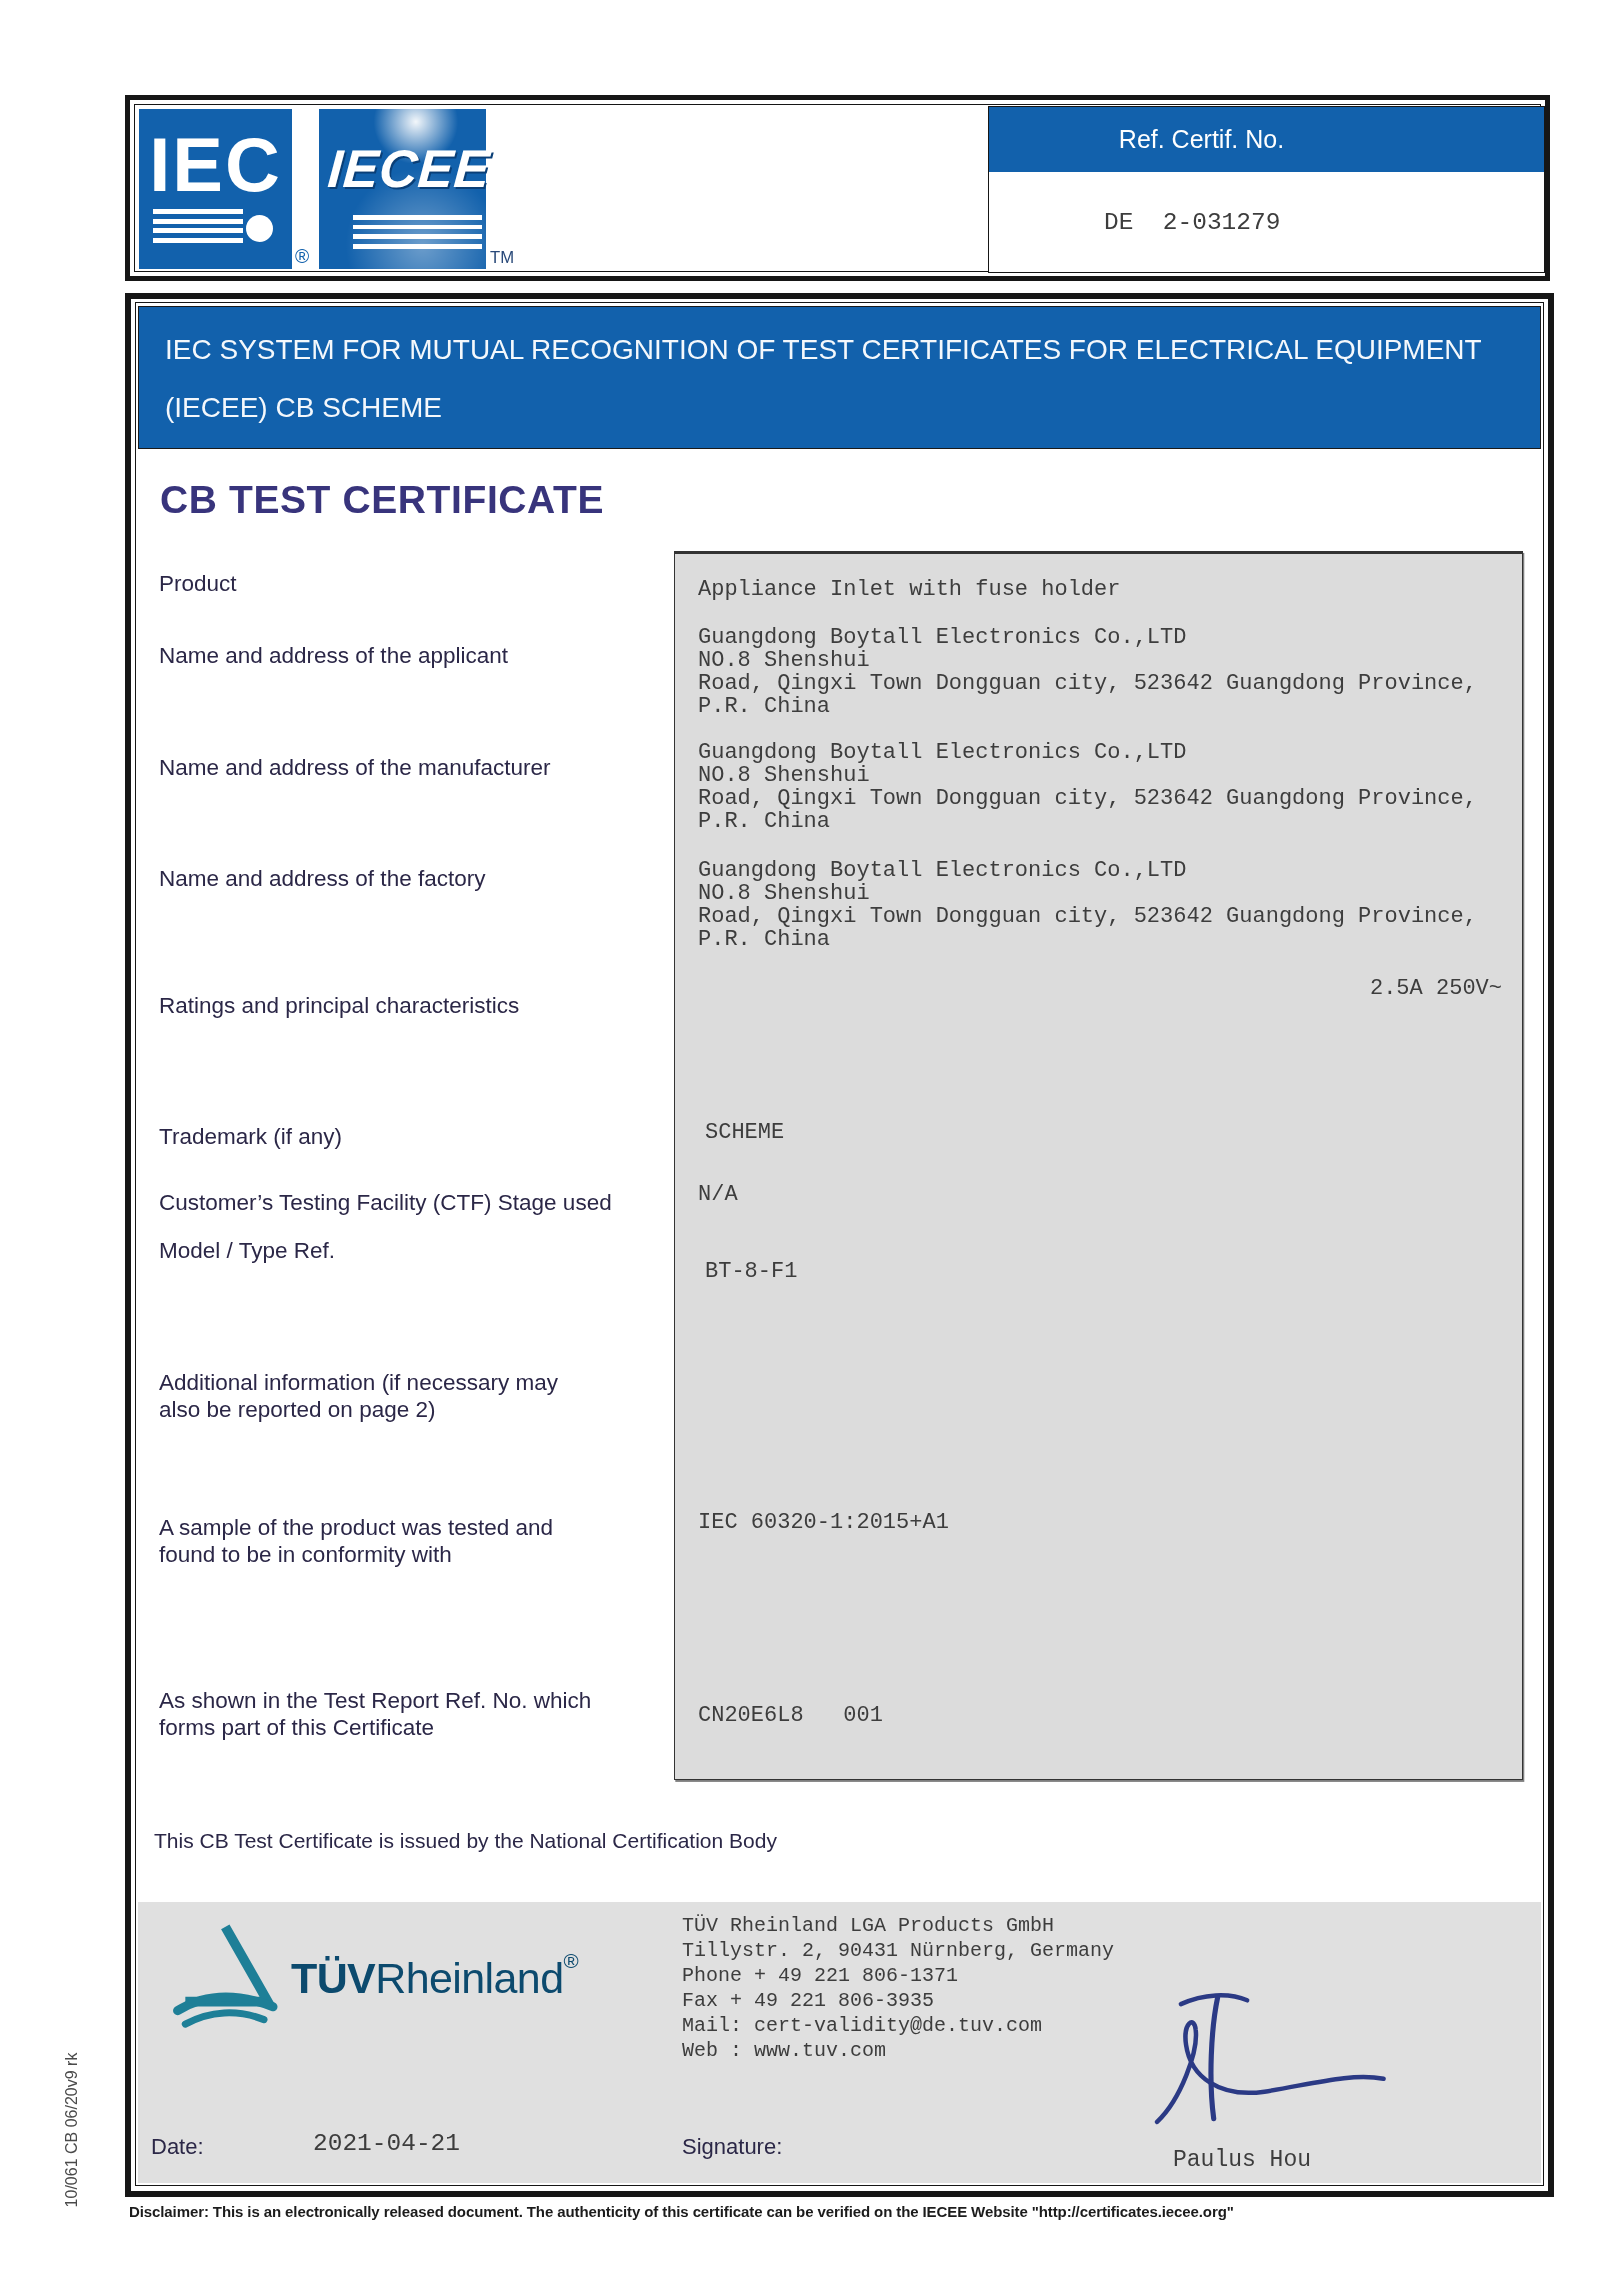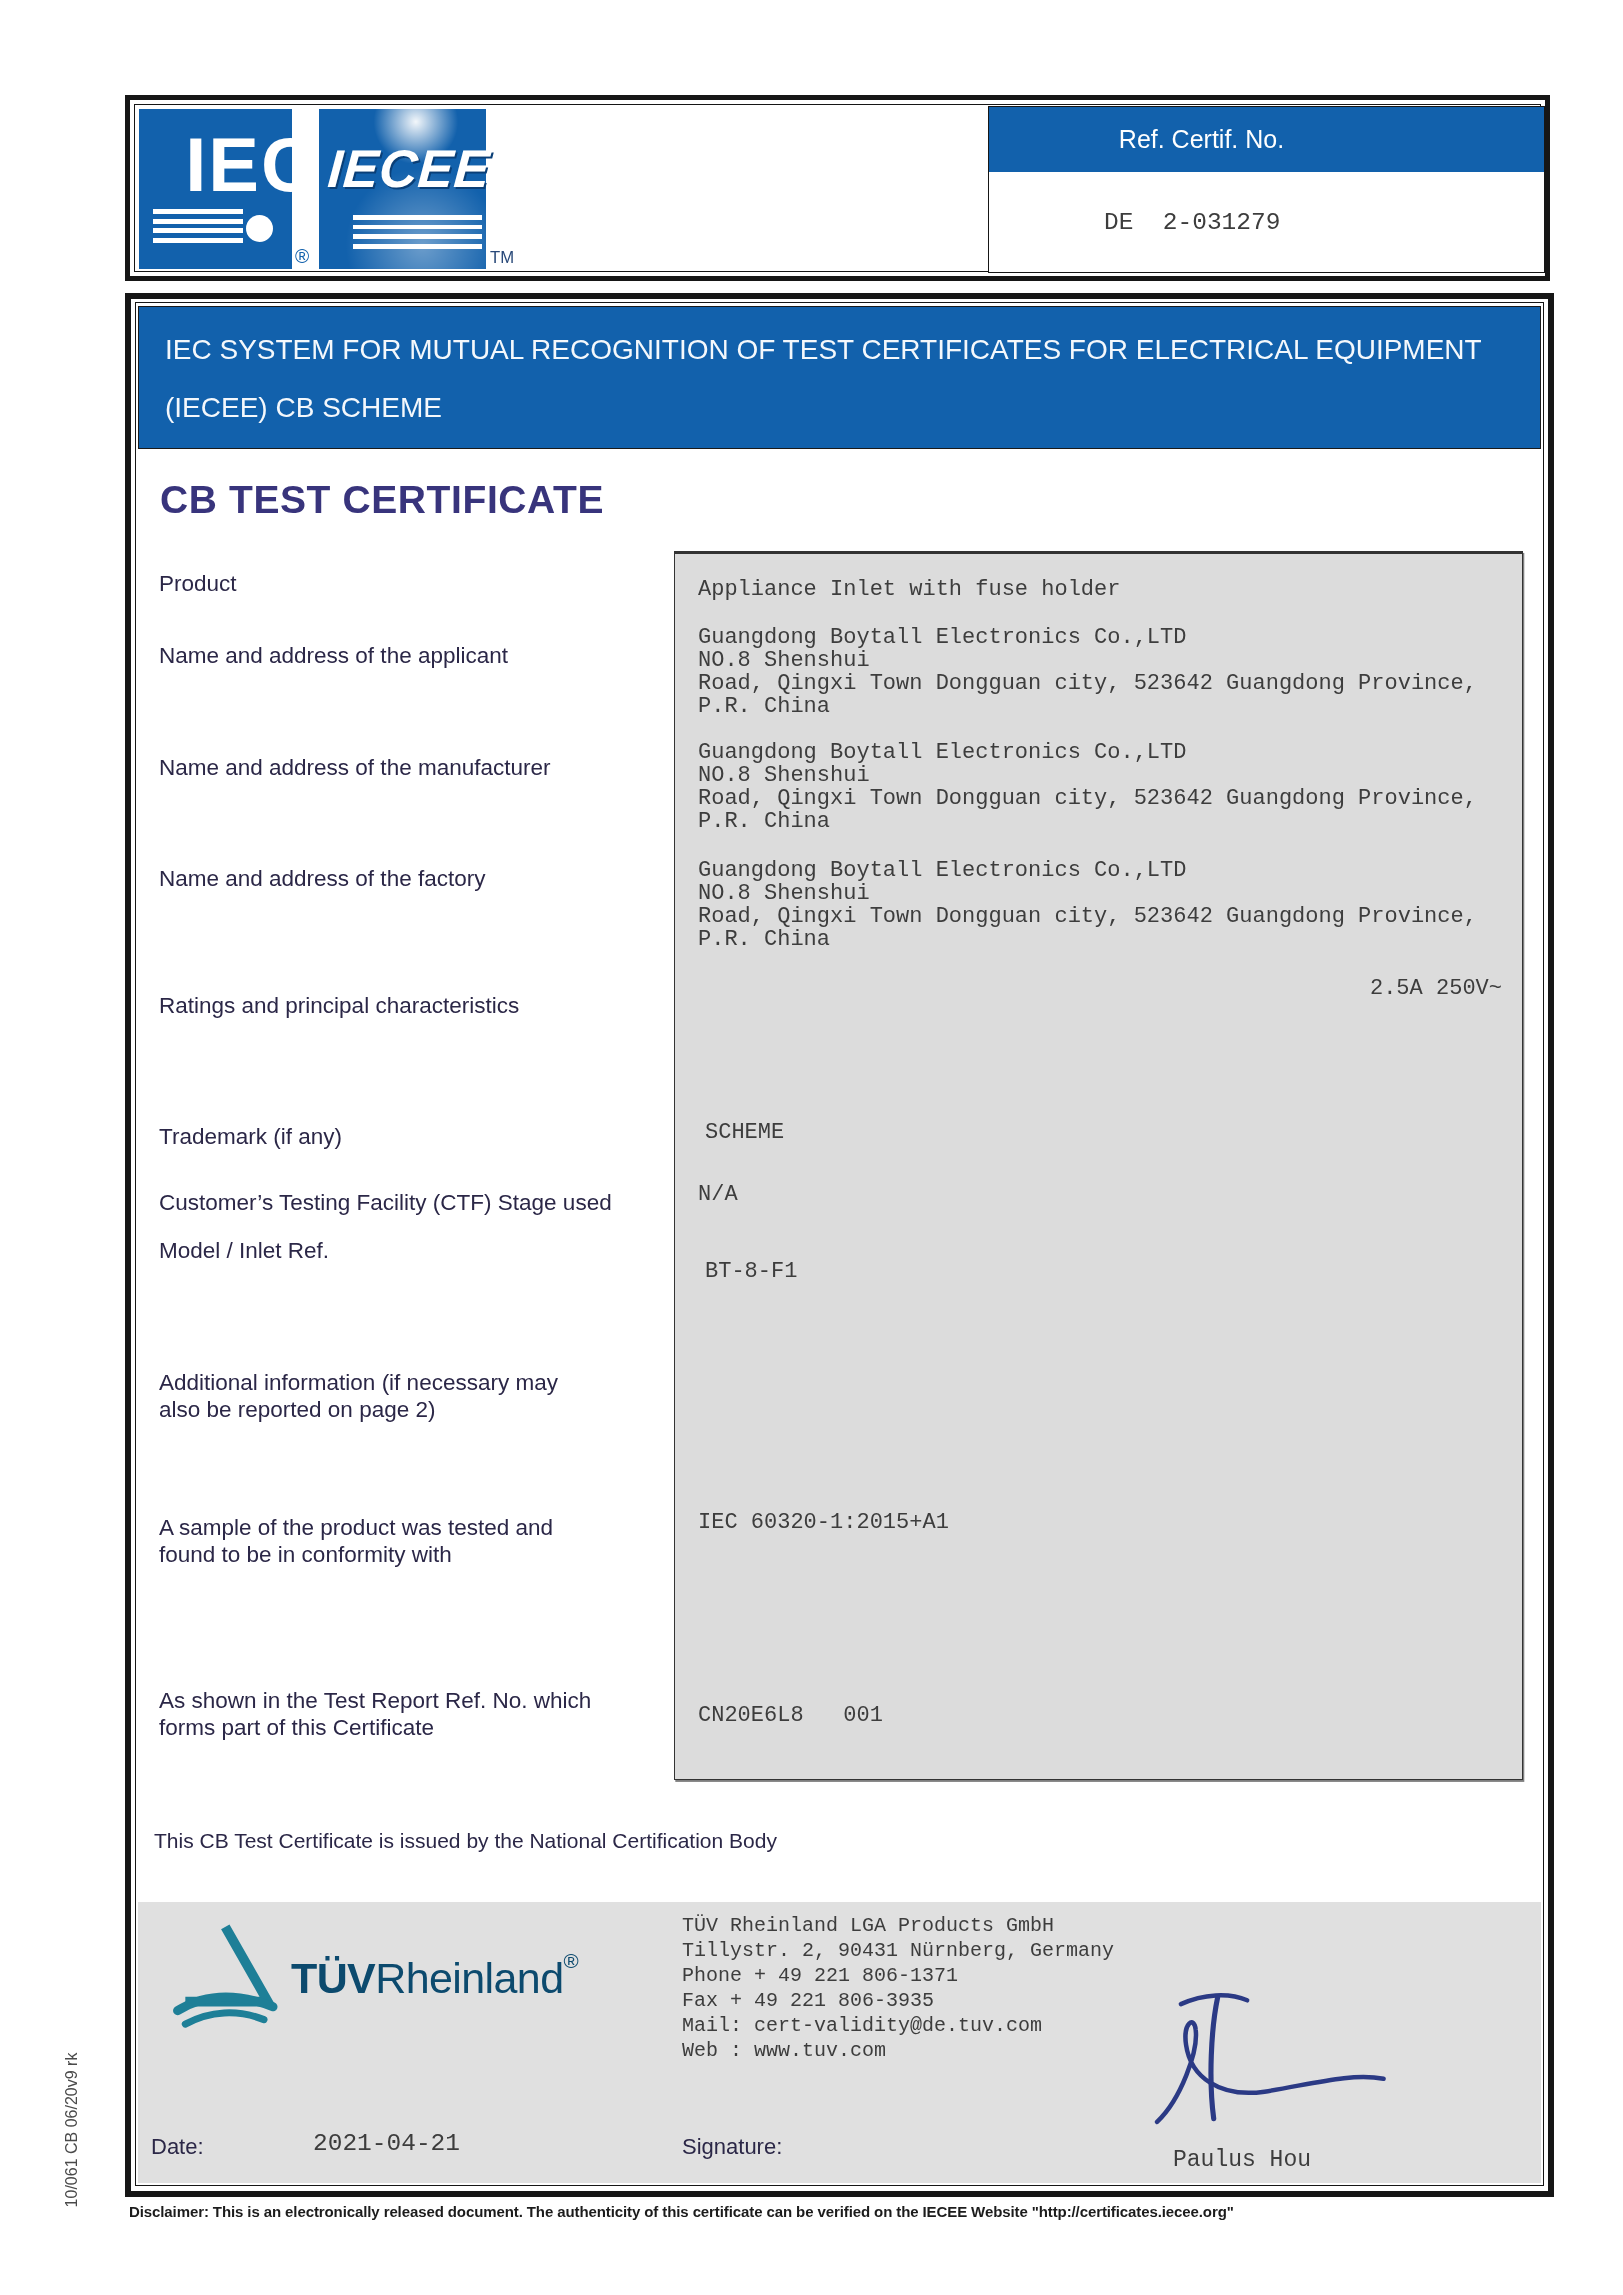--- a/index.html
+++ b/index.html
@@ -8,21 +8,21 @@
   .abs{position:absolute;}
   .ml{white-space:pre-line;}
   .mono{font-family:"Liberation Mono","DejaVu Sans Mono",monospace;color:#3d3d3d;}
 
   
   .frame-outer{position:absolute;border:5.8px solid #161616;background:#ffffff;box-sizing:border-box;}
   .frame-inner{position:absolute;border:1.9px solid #161616;background:transparent;box-sizing:border-box;}
 
   
   .logo-box{position:absolute;background:#1261ac;box-sizing:border-box;}
-  .iec-text{position:absolute;left:10.3px;top:18px;font-size:76px;font-weight:700;color:#ffffff;letter-spacing:1.9px;line-height:1;margin-left:36px;}
+  .iec-text{position:absolute;left:10.3px;top:18px;font-size:76px;font-weight:700;color:#ffffff;letter-spacing:1.9px;line-height:1;}
   .iec-lines{position:absolute;left:14px;right:19.3px;bottom:18px;height:42px;}
   .iec-line{position:absolute;left:0;right:30px;height:5.1px;background:#ffffff;}
   .iec-dot{position:absolute;right:0;top:6.4px;width:27px;height:27px;border-radius:50%;background:#ffffff;}
   .iecee-text{position:absolute;left:9px;top:33px;font-size:53px;font-weight:700;font-style:italic;color:#ffffff;
               letter-spacing:0.6px;text-shadow:1.9px 1.9px 0 #0a3f77;transform:skewX(-4deg);line-height:1;}
   .iecee-lines{position:absolute;right:3.9px;bottom:18px;width:129px;height:36px;}
   .iecee-line{position:absolute;left:0;right:0;height:4.5px;background:#ffffff;}
   .mark{position:absolute;font-size:19.3px;color:#1261ac;font-weight:400;}
 
   
@@ -114,21 +114,21 @@
 
   <div class="panel" style="left:674px;top:551px;width:849px;height:1229px;"></div>
 
   <div class="lbl ml" style="top:570px;">Product</div>
   <div class="lbl ml" style="top:642px;">Name and address of the applicant</div>
   <div class="lbl ml" style="top:754px;">Name and address of the manufacturer</div>
   <div class="lbl ml" style="top:865px;">Name and address of the factory</div>
   <div class="lbl ml" style="top:992px;">Ratings and principal characteristics</div>
   <div class="lbl ml" style="top:1123px;">Trademark (if any)</div>
   <div class="lbl ml" style="top:1189px;">Customer’s Testing Facility (CTF) Stage used</div>
-  <div class="lbl ml" style="top:1237px;">Model / Inlet Ref.</div>
+  <div class="lbl ml" style="top:1237px;">Model / Type Ref.</div>
   <div class="lbl ml" style="top:1369px;">Additional information (if necessary may
 also be reported on page 2)</div>
   <div class="lbl ml" style="top:1514px;">A sample of the product was tested and
 found to be in conformity with</div>
   <div class="lbl ml" style="top:1687px;">As shown in the Test Report Ref. No. which
 forms part of this Certificate</div>
 
   <div class="val ml mono" style="top:578px;">Appliance Inlet with fuse holder</div>
   <div class="val ml mono" style="top:626px;">Guangdong Boytall Electronics Co.,LTD
 NO.8 Shenshui

